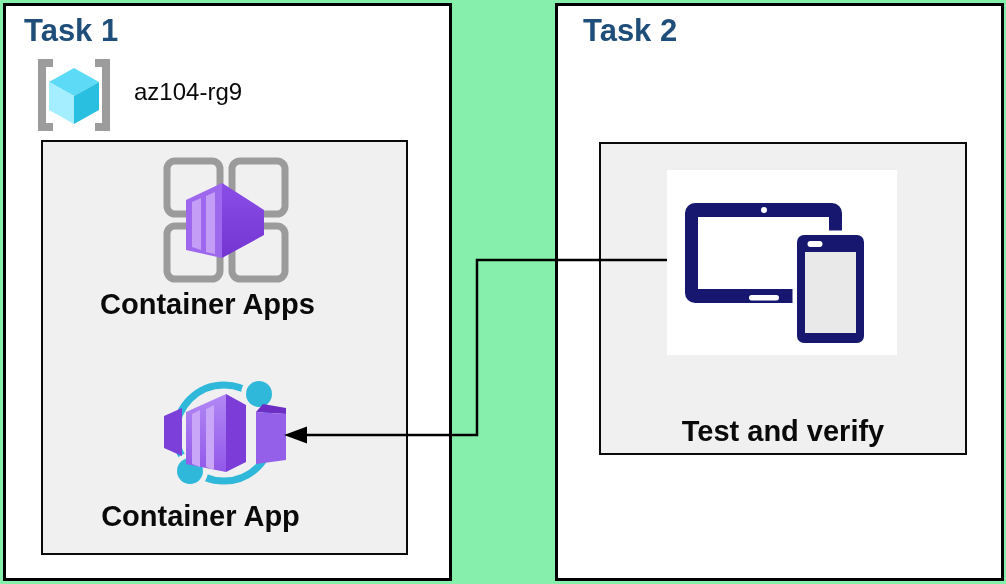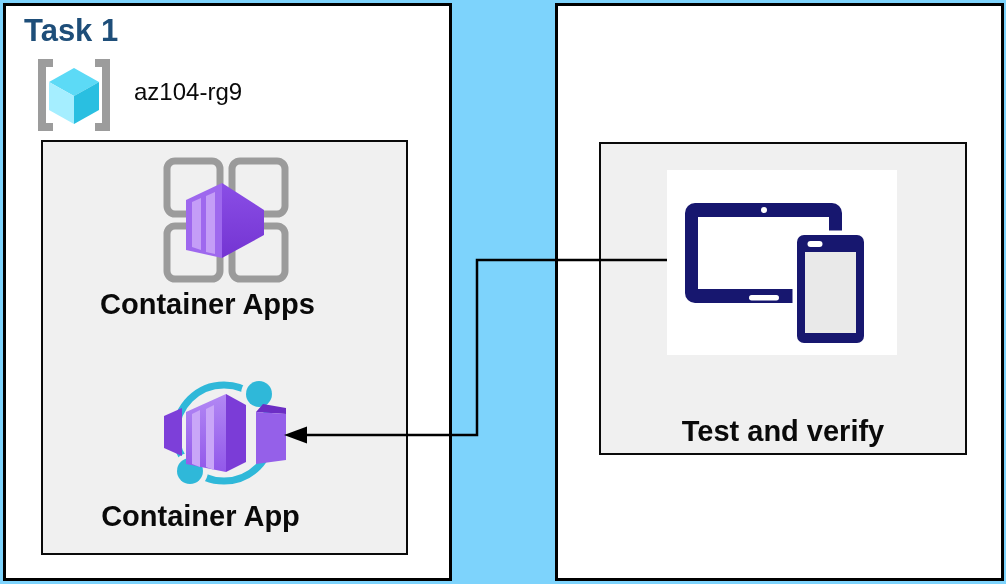--- a/index.html
+++ b/index.html
@@ -1,17 +1,17 @@
 <!DOCTYPE html>
 <html><head>
 <meta charset="utf-8">
 <style>
   html,body{margin:0;padding:0;background:#ffffff;}
   #stage{
-    position:relative;width:1006px;height:584px;background:#7dd3fc;
+    position:relative;width:1006px;height:584px;background:#86efac;
     font-family:"Liberation Sans",sans-serif;overflow:hidden;
   }
   .task-box{
     position:absolute;box-sizing:border-box;background:#ffffff;
     border:3px solid #000000;
   }
   #task1-box{left:3px;top:3px;width:449px;height:578px;}
   #task2-box{left:555px;top:3px;width:449px;height:578px;}
   .task-title{
     position:absolute;font-size:31px;font-weight:bold;color:#1E4E79;
@@ -103,20 +103,21 @@
     <polygon points="94,40 101,32 124,36 124,42" fill="#6C2EC4"></polygon>
     <polygon points="94,40 124,42 124,88 94,92" fill="#9560E9"></polygon>
     <polygon points="64,22 84,33 84,90 64,100" fill="#7B3CD7"></polygon>
     <polygon points="24,40 64,22 64,100 24,92" fill="url(#appGrad)"></polygon>
     <polygon points="30,42 38,38 38,95 30,92" fill="#C9A6F8"></polygon>
     <polygon points="44,37 52,33 52,98 44,95" fill="#C9A6F8"></polygon>
   </svg>
   <div class="diagram-label" id="app-label">Container App</div>
 
   <div class="task-box" id="task2-box"></div>
+  <div class="task-title" id="task2-title">Task 2</div>
 
   <div class="panel" id="test-panel"></div>
 
   <div id="icon-white-area">
     <svg width="230" height="185" viewBox="0 0 230 185">
       <rect x="18" y="33" width="157" height="100" rx="10" fill="#17176F"></rect>
       <rect x="31" y="47" width="131" height="72" fill="#ffffff"></rect>
       <circle cx="97" cy="40" r="3" fill="#ffffff"></circle>
       <rect x="82" y="125" width="30" height="5.5" rx="2.7" fill="#ffffff"></rect>
       <rect x="125.5" y="60.5" width="76" height="117" rx="10" fill="#ffffff"></rect>

